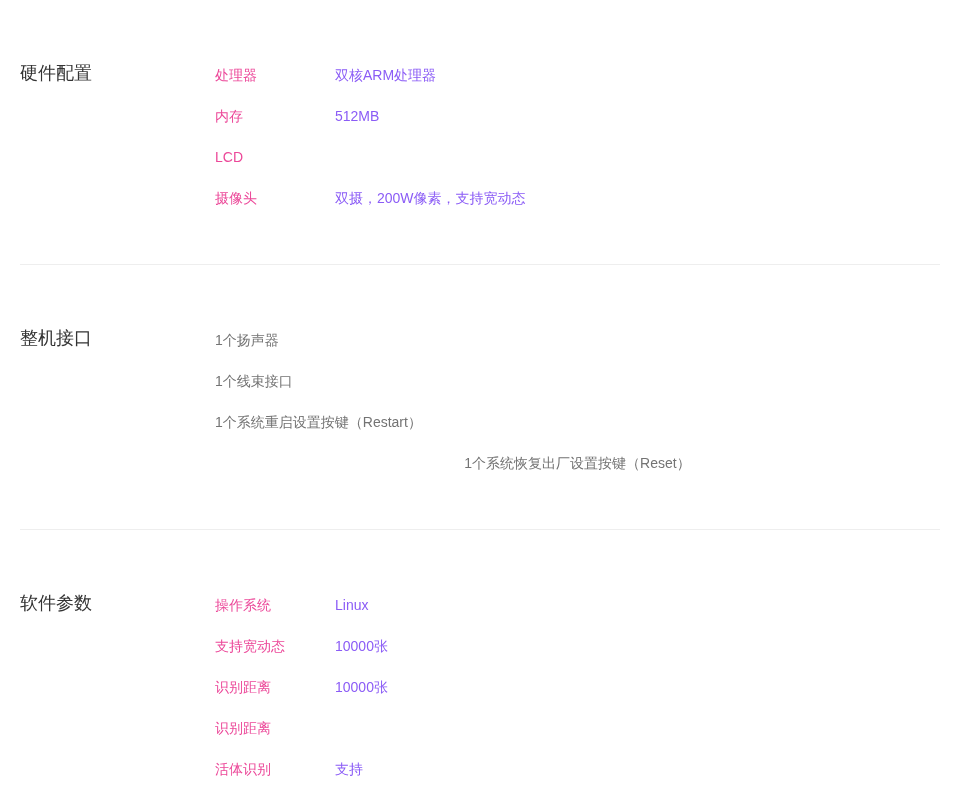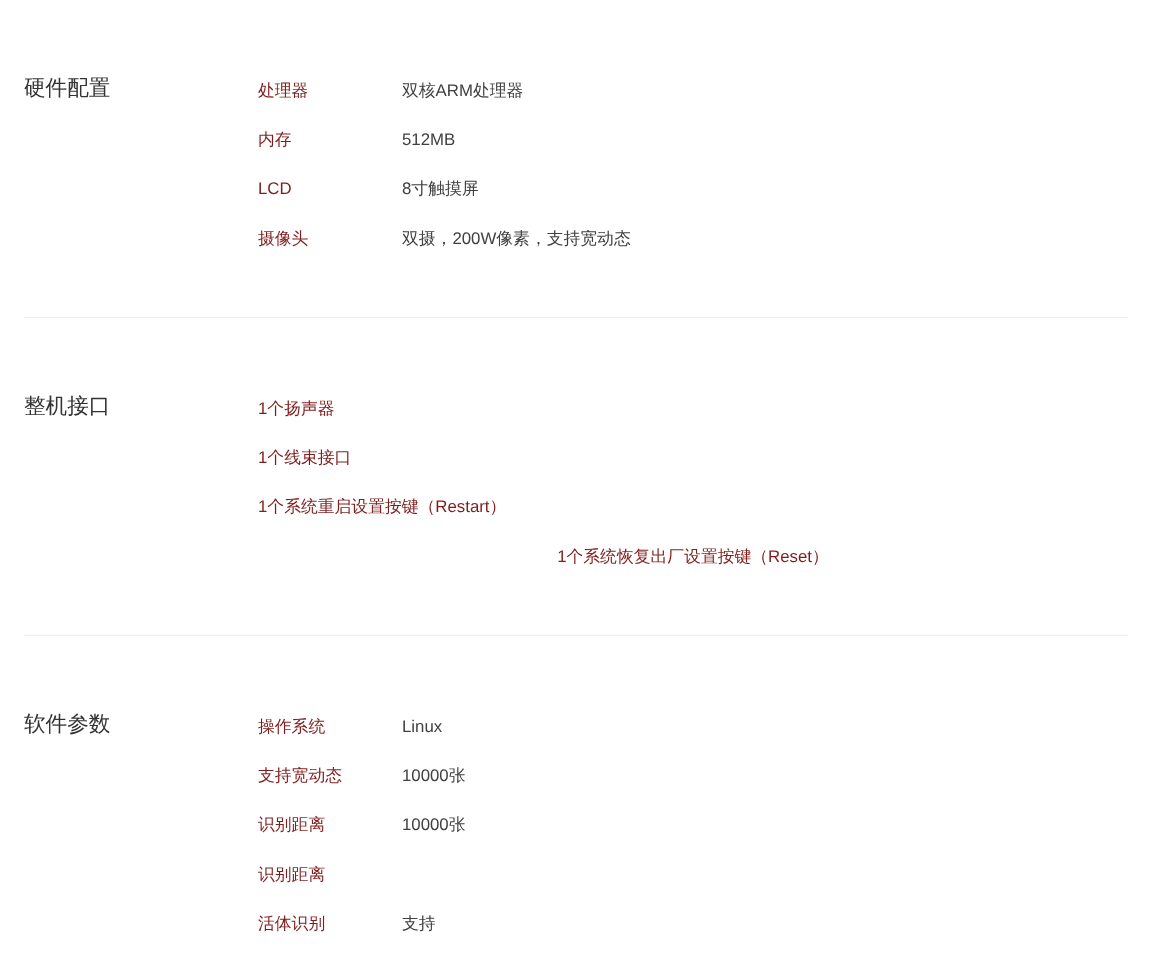--- a/index.html
+++ b/index.html
@@ -29,28 +29,28 @@
   }
   .row {
     display: flex;
     margin-bottom: 20px;
     font-size: 14px;
     line-height: 1.5;
   }
   .row:last-child { margin-bottom: 0; }
   .row-label {
     width: 120px;
-    color: #7f1d1d;
+    color: #ec4899;
   }
   .row-value {
     flex: 1;
-    color: #404040;
+    color: #8b5cf6;
   }
   .row-single {
-    color: #7f1d1d;
+    color: #737373;
     font-size: 14px;
     line-height: 1.5;
     margin-bottom: 20px;
   }
   .row-single:last-child { margin-bottom: 0; text-align: center; }
 </style>
 </head>
 <body>
 
 <div class="section">
@@ -59,21 +59,20 @@
     <div class="row">
       <div class="row-label">处理器</div>
       <div class="row-value">双核ARM处理器</div>
     </div>
     <div class="row">
       <div class="row-label">内存</div>
       <div class="row-value">512MB</div>
     </div>
     <div class="row">
       <div class="row-label">LCD</div>
-      <div class="row-value">8寸触摸屏</div>
     </div>
     <div class="row">
       <div class="row-label">摄像头</div>
       <div class="row-value">双摄，200W像素，支持宽动态</div>
     </div>
   </div>
 </div>
 
 <div class="section">
   <div class="section-title">整机接口</div>

